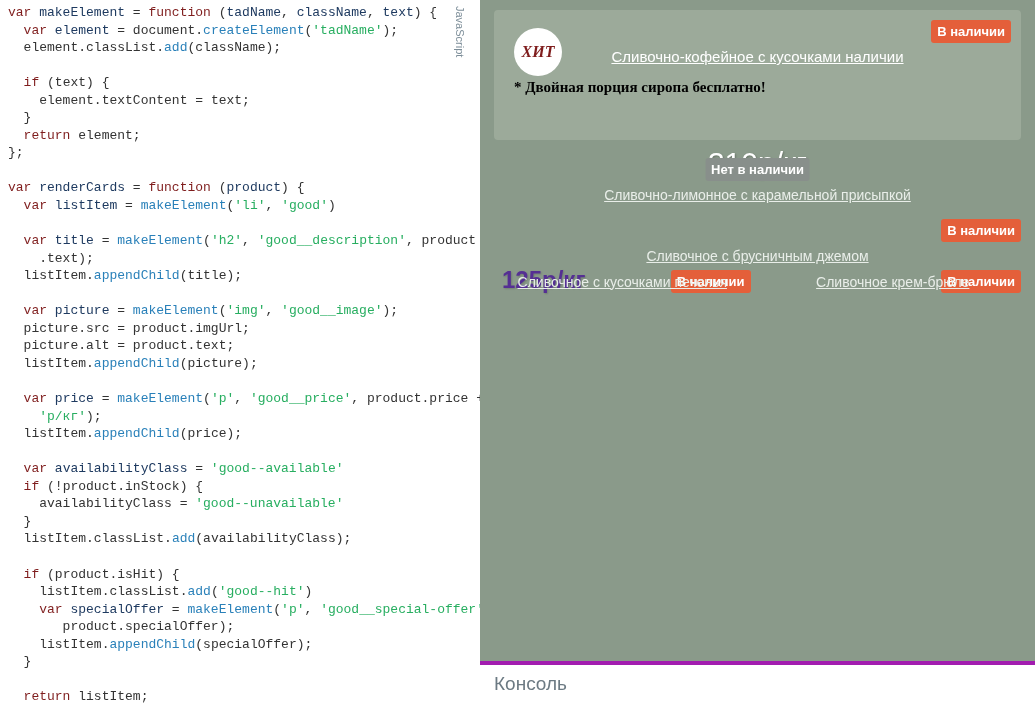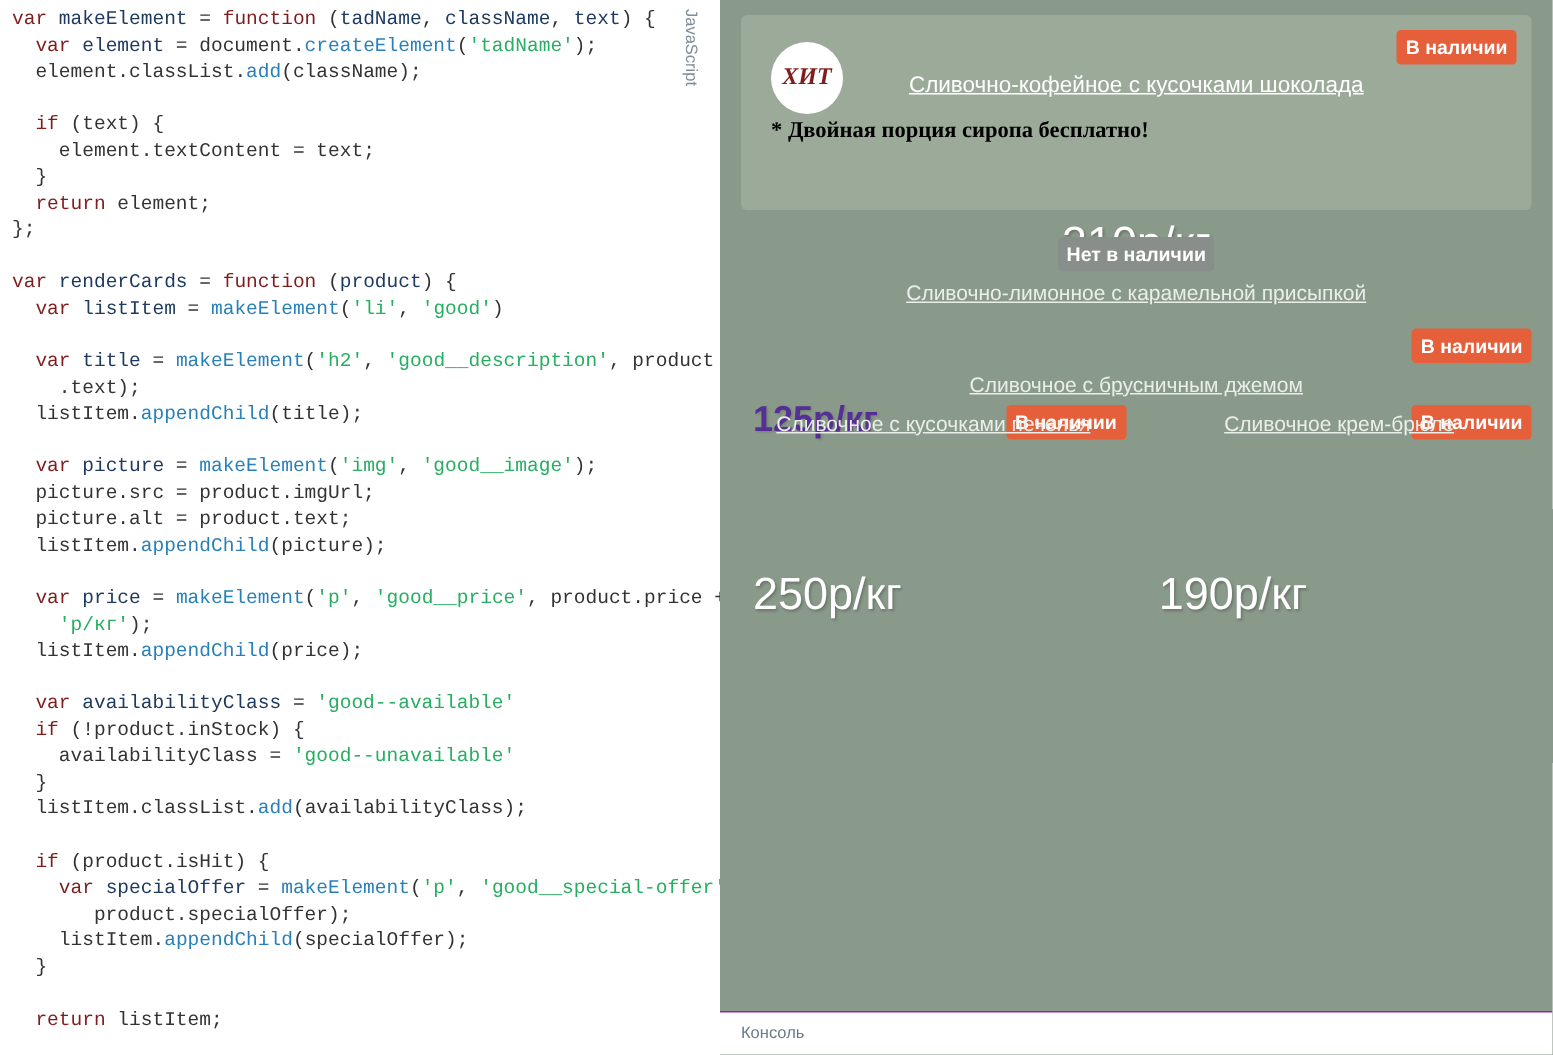--- a/index.html
+++ b/index.html
@@ -41,21 +41,21 @@
   .card .stock-badge { top: 0px; right: 0px; }
   .card-title { text-align: center; font-family: Arial, sans-serif; font-size: 14px; color: #e9eee9; text-decoration: underline; margin-top: 28px; line-height: 1.35; padding: 0 6px; }
   
   .price-row { display: flex; gap: 14px; margin-bottom: 18px; }
   .price-row .pcell { flex: 1; }
   .price-row .big-price { text-align: left; margin: 0; padding-left: 8px; font-size: 30px; }
   
   .overlap-row .card-title { margin-top: 3px; position: absolute; left:0; right:0; }
   .overlap-row .big-price-over { position: absolute; top: -4px; left: 8px; font-family: Arial, sans-serif; font-size: 24px; font-weight: 900; color: #4c1d95; opacity: 0.85; text-shadow: 1px 1px 2px rgba(0,0,0,0.2); }
   
-  .console-bar { background: #fff; border-top: 1px solid #a21caf; color: #6c7a83; font-family: Arial, sans-serif; font-size: 11px; padding: 8px 14px; }
+  .console-bar { background: #fff; border-top: 4px solid #a21caf; color: #6c7a83; font-family: Arial, sans-serif; font-size: 19px; padding: 8px 14px; }
 </style>
 </head>
 <body>
 
 <div class="editor-pane">
   <div class="lang-label">JavaScript</div>
   <div id="code-container">
       <div class="code-line"><span class="kw">var</span><span> </span><span class="def">makeElement</span><span> = </span><span class="kw">function</span><span> (</span><span class="def">tadName</span><span>, </span><span class="def">className</span><span>, </span><span class="def">text</span><span>) {</span></div>
       <div class="code-line"><span>  </span><span class="kw">var</span><span> </span><span class="def">element</span><span> = </span><span class="obj">document</span><span>.</span><span class="fn">createElement</span><span>(</span><span class="str">'tadName'</span><span>);</span></div>
       <div class="code-line"><span>  </span><span class="obj">element</span><span>.</span><span class="prop">classList</span><span>.</span><span class="fn">add</span><span>(</span><span class="obj">className</span><span>);</span></div>
@@ -82,36 +82,37 @@
       <div class="code-line"><span>    </span><span class="str">'р/кг'</span><span>);</span></div>
       <div class="code-line"><span>  </span><span class="obj">listItem</span><span>.</span><span class="fn">appendChild</span><span>(</span><span class="obj">price</span><span>);</span></div>
       <div class="code-line">&nbsp;</div>
       <div class="code-line"><span>  </span><span class="kw">var</span><span> </span><span class="def">availabilityClass</span><span> = </span><span class="str">'good--available'</span></div>
       <div class="code-line"><span>  </span><span class="kw">if</span><span> (!</span><span class="obj">product</span><span>.</span><span class="prop">inStock</span><span>) {</span></div>
       <div class="code-line"><span>    </span><span class="obj">availabilityClass</span><span> = </span><span class="str">'good--unavailable'</span></div>
       <div class="code-line"><span>  }</span></div>
       <div class="code-line"><span>  </span><span class="obj">listItem</span><span>.</span><span class="prop">classList</span><span>.</span><span class="fn">add</span><span>(</span><span class="obj">availabilityClass</span><span>);</span></div>
       <div class="code-line">&nbsp;</div>
       <div class="code-line"><span>  </span><span class="kw">if</span><span> (</span><span class="obj">product</span><span>.</span><span class="prop">isHit</span><span>) {</span></div>
+      <div class="code-line"><span>    </span><span class="obj">listItem</span><span>.</span><span class="prop">classList</span><span>.</span><span class="fn">add</span><span>(</span><span class="str">'good--hit'</span><span>)</span></div>
       <div class="code-line"><span>    </span><span class="kw">var</span><span> </span><span class="def">specialOffer</span><span> = </span><span class="fn">makeElement</span><span>(</span><span class="str">'p'</span><span>, </span><span class="str">'good__special-offer'</span></div>
       <div class="code-line"><span>       </span><span class="obj">product</span><span>.</span><span class="prop">specialOffer</span><span>);</span></div>
       <div class="code-line"><span>    </span><span class="obj">listItem</span><span>.</span><span class="fn">appendChild</span><span>(</span><span class="obj">specialOffer</span><span>);</span></div>
       <div class="code-line"><span>  }</span></div>
       <div class="code-line">&nbsp;</div>
       <div class="code-line"><span>  </span><span class="kw">return</span><span> </span><span class="obj">listItem</span><span>;</span></div>
     </div>
 </div>
 
 <div class="preview-pane">
   <div class="preview-content">
 
     <div class="hit-card">
       <div class="hit-badge">ХИТ</div>
       <div class="stock-badge">В наличии</div>
-      <div class="hit-title">Сливочно-кофейное с кусочками шоколада</div>
+      <div class="hit-title">Сливочно-кофейное с кусочками наличии</div>
       <div class="hit-offer">Двойная порция сиропа бесплатно!</div>
     </div>
 
     <div class="big-price" style="margin-top:-6px;">310р/кг</div>
 
     <div class="card-row" style="margin-top:-36px;flex-direction:column;">
       <div class="card">
         <div class="stock-badge out" style="right:auto; left:50%; transform:translateX(-50%);">Нет в наличии</div>
         <div class="card-title">Сливочно-лимонное с карамельной присыпкой</div>
       </div>
@@ -126,24 +127,16 @@
         <div class="stock-badge">В наличии</div>
         <div class="big-price-over">125р/кг</div>
         <div class="card-title">Сливочное с кусочками печенья</div>
       </div>
       <div class="card" style="height:70px;">
         <div class="stock-badge">В наличии</div>
         <div class="card-title">Сливочное крем-брюле</div>
       </div>
     </div>
 
-    <div class="price-row" style="margin-top:40px;">
-      <div class="pcell">
-          <div class="big-price">250р/кг</div>
-        </div>
-      <div class="pcell">
-          <div class="big-price">190р/кг</div>
-        </div>
-    </div>
 
   </div>
   <div class="console-bar">Консоль</div>
 </div>
 
 </body></html>

